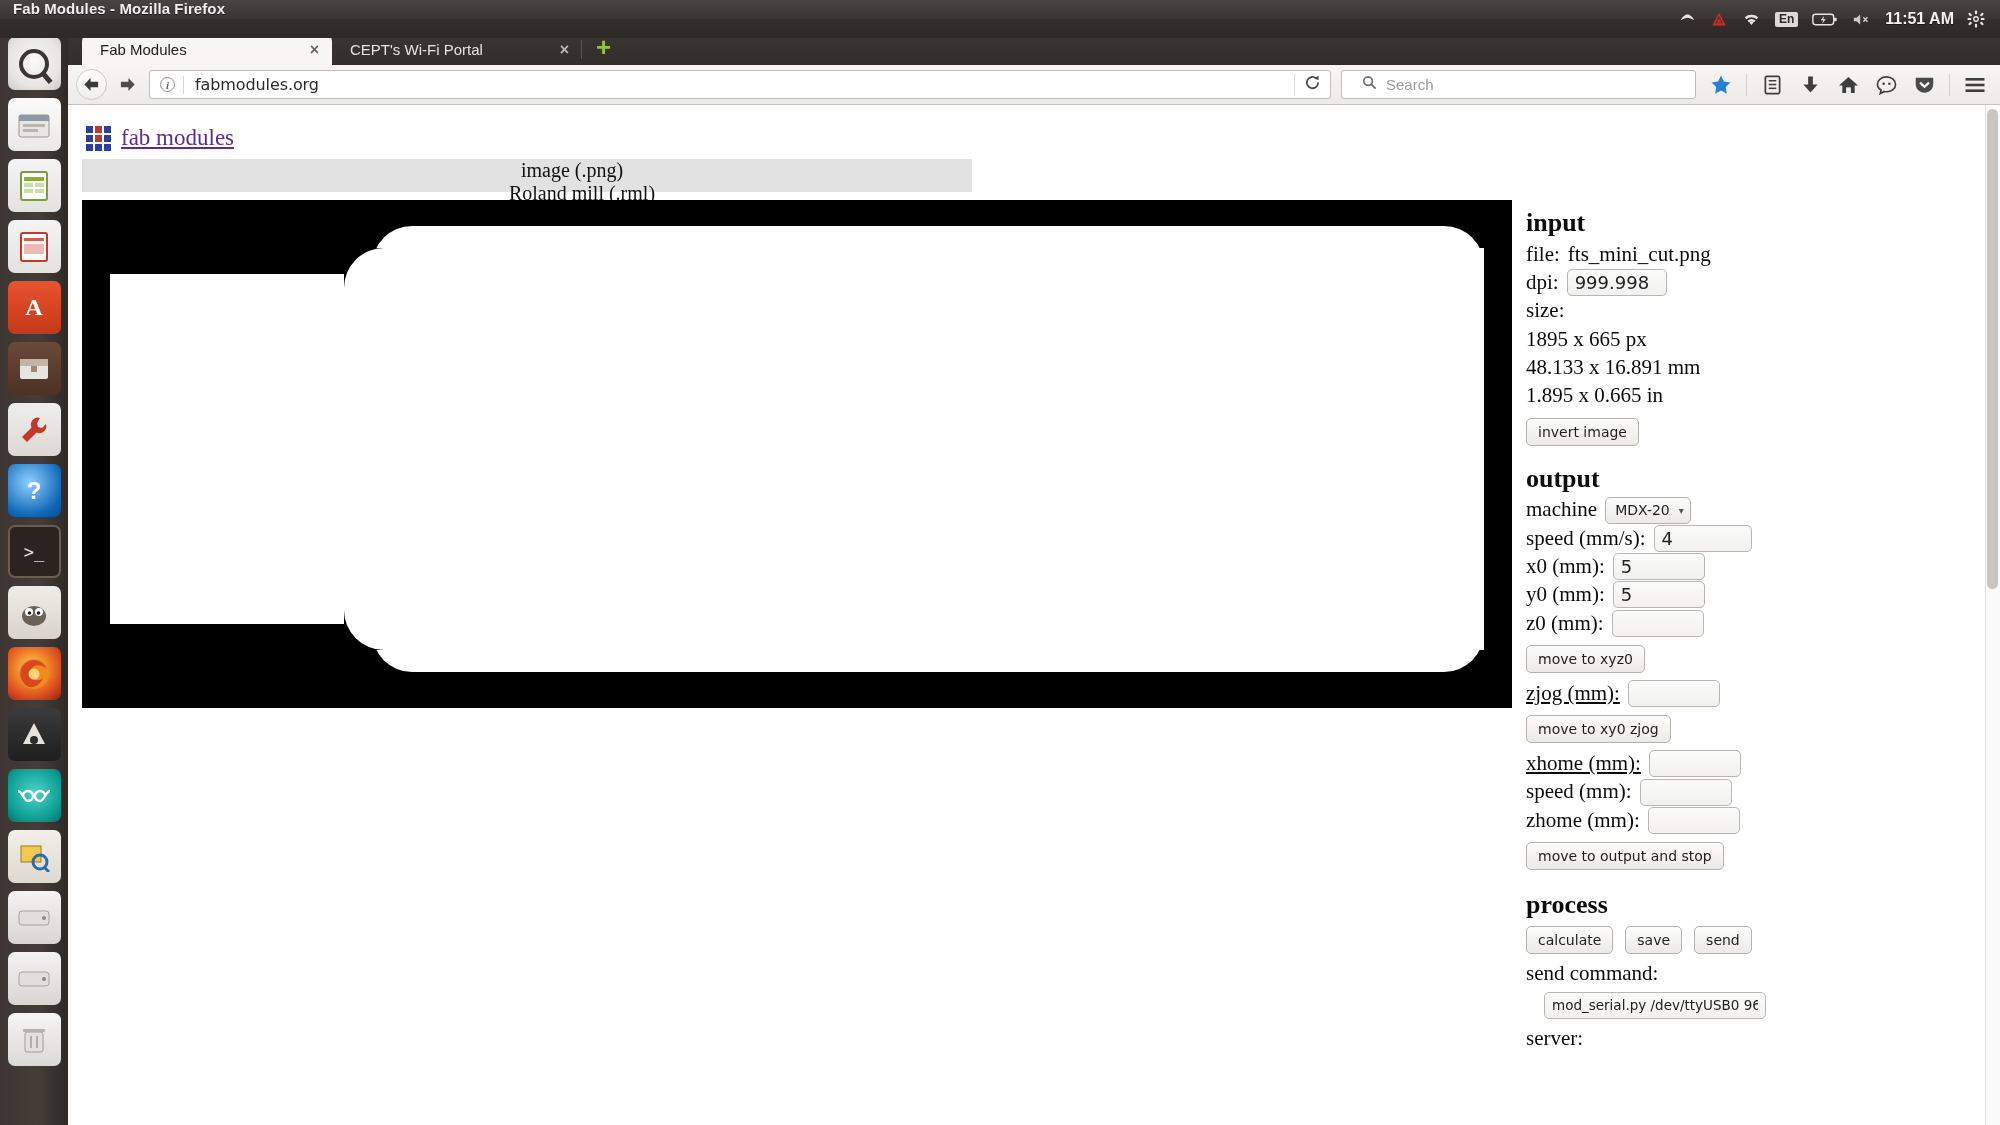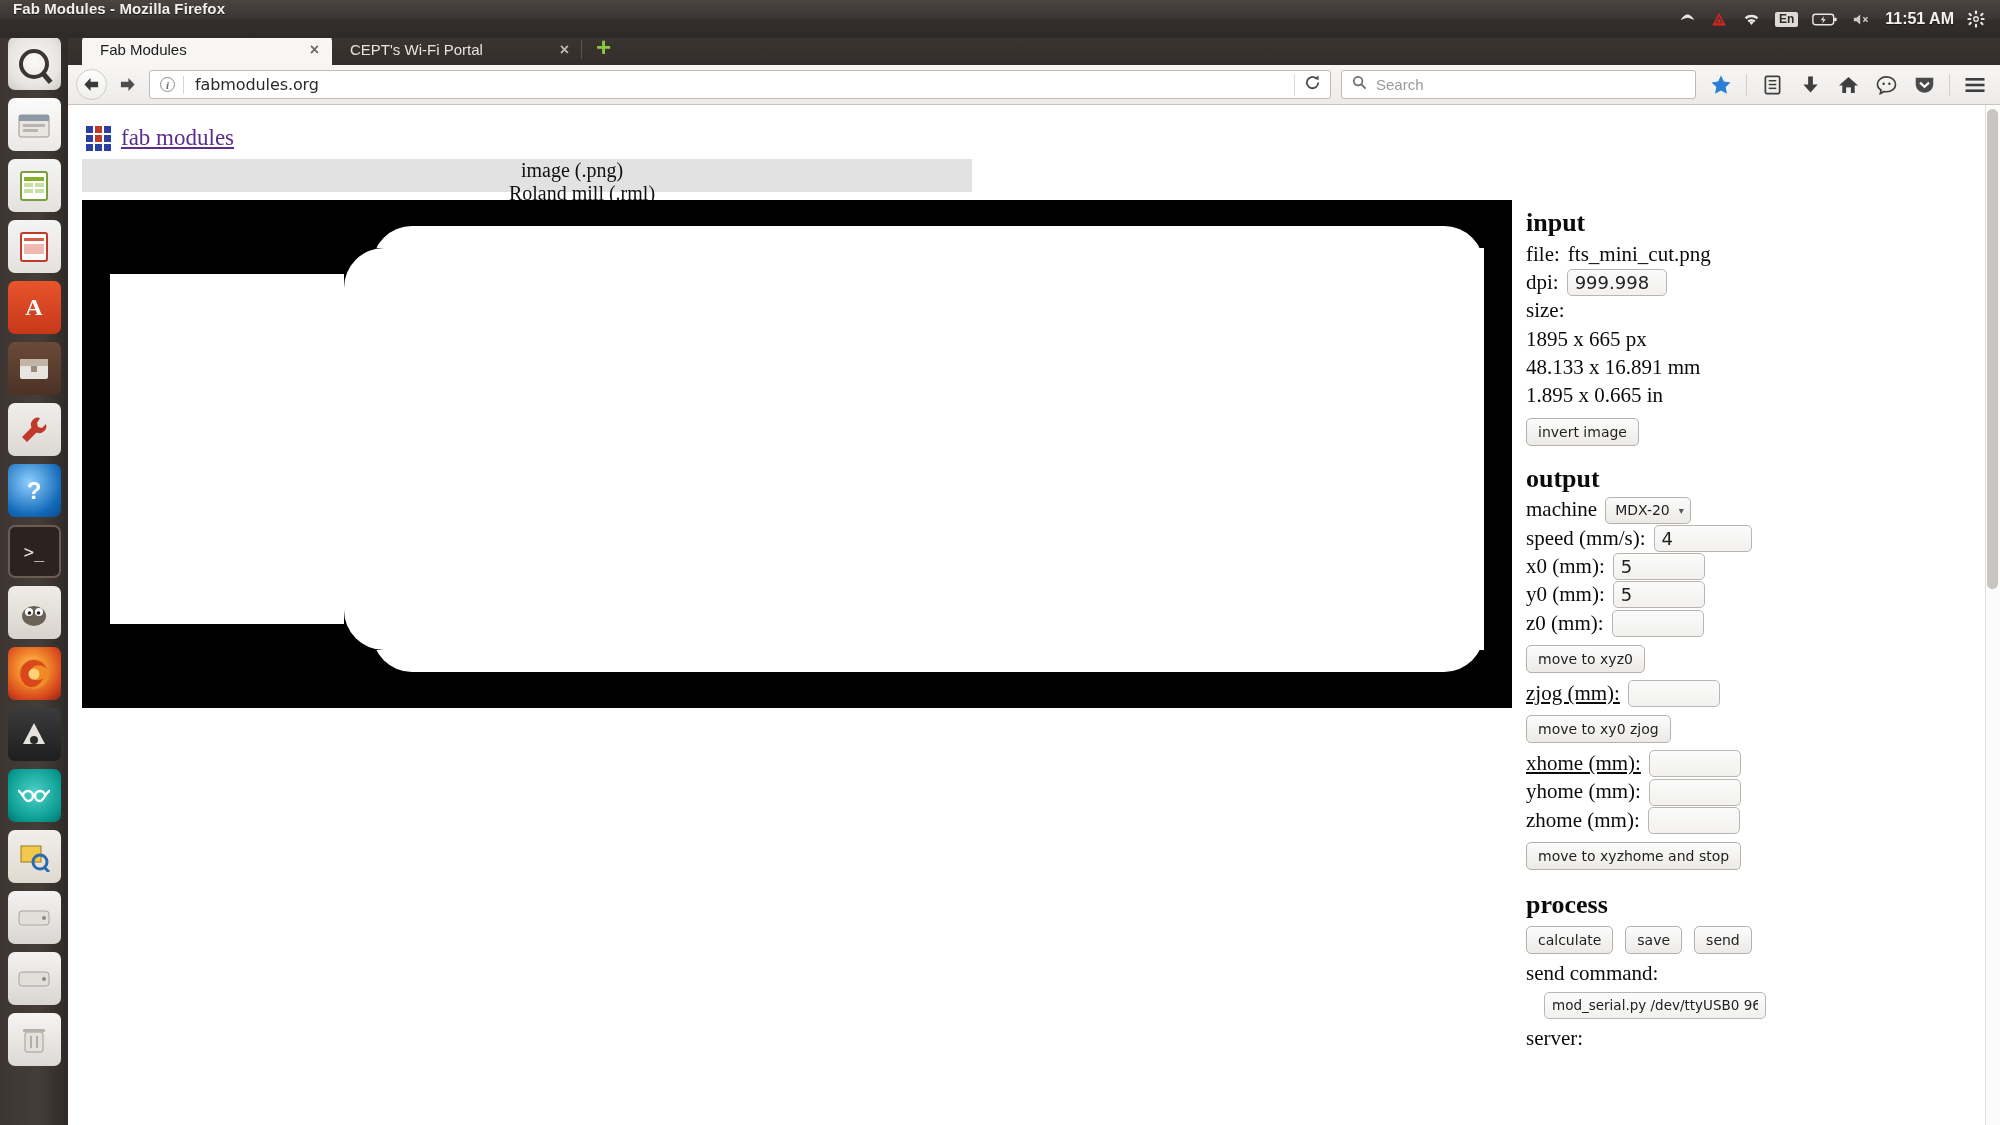--- a/index.html
+++ b/index.html
@@ -125,21 +125,21 @@
                   color: #6a6a6a; font-size: 11px; font-style: italic; font-weight: bold;
                   display: flex; align-items: center; justify-content: center;
                   font-family: "Liberation Serif", serif; }
   .url-sep { width: 1px; height: 18px; background: #d9d5d1; }
   .url-text { font-size: 16px; color: #2a2a2a; padding-left: 11px; flex: 1;
               font-family: "DejaVu Sans", sans-serif; letter-spacing: -.1px; }
   .url-reload { padding: 0 9px; color: #4a4a4a; font-size: 17px; border-left: 1px solid #e0dcd8; }
   .searchbar {
     width: 355px; height: 29px; background: #fff;
     border: 1px solid #bfbbb7; border-radius: 3px;
-    display: flex; align-items: center; padding-left: 10px; gap: 9px;
+    display: flex; align-items: center; padding-left: 20px; gap: 9px;
     margin-right: 4px;
   }
   .search-ph { color: #9a9a9a; font-size: 15px; }
   .tb-icon { width: 34px; height: 30px; display: flex; align-items: center; justify-content: center;
              color: #3e3e3e; }
   .tb-sep { width: 1px; height: 22px; background: #d4d0cc; margin: 0 4px; }
 
   
   .page { position: relative; height: 1020px; background: #fff; overflow: hidden; }
   .page-inner { padding: 14px 0 0 14px; font-family: "Liberation Serif", serif; }
@@ -599,28 +599,28 @@
             <span>zjog (mm):</span>
             <input class="fld w-jog" type="text" value="" style="">
           </div>
           <div class="mt"><button class="btn">move to xy0 zjog</button></div>
 
           <div class="ln row mt">
             <span>xhome (mm):</span>
             <input class="fld w-home" type="text" value="" style="">
           </div>
           <div class="ln row">
-            <span>yhome (mm):</span>
+            <span>speed (mm):</span>
             <input class="fld w-home" type="text" value="" style="">
           </div>
           <div class="ln row">
             <span>zhome (mm):</span>
             <input class="fld w-home" type="text" value="" style="">
           </div>
-          <div class="mt"><button class="btn">move to xyzhome and stop</button></div>
+          <div class="mt"><button class="btn">move to output and stop</button></div>
 
           <div class="sec-title" style="margin-top:18px">process</div>
           <div class="btnrow">
             <button class="btn">calculate</button>
             <button class="btn">save</button>
             <button class="btn">send</button>
           </div>
           <div class="ln" style="margin-top:6px">send command:</div>
           <div class="cmd-indent">
             <input class="fld w-cmd" type="text" value="mod_serial.py /dev/ttyUSB0 9600" style="">

